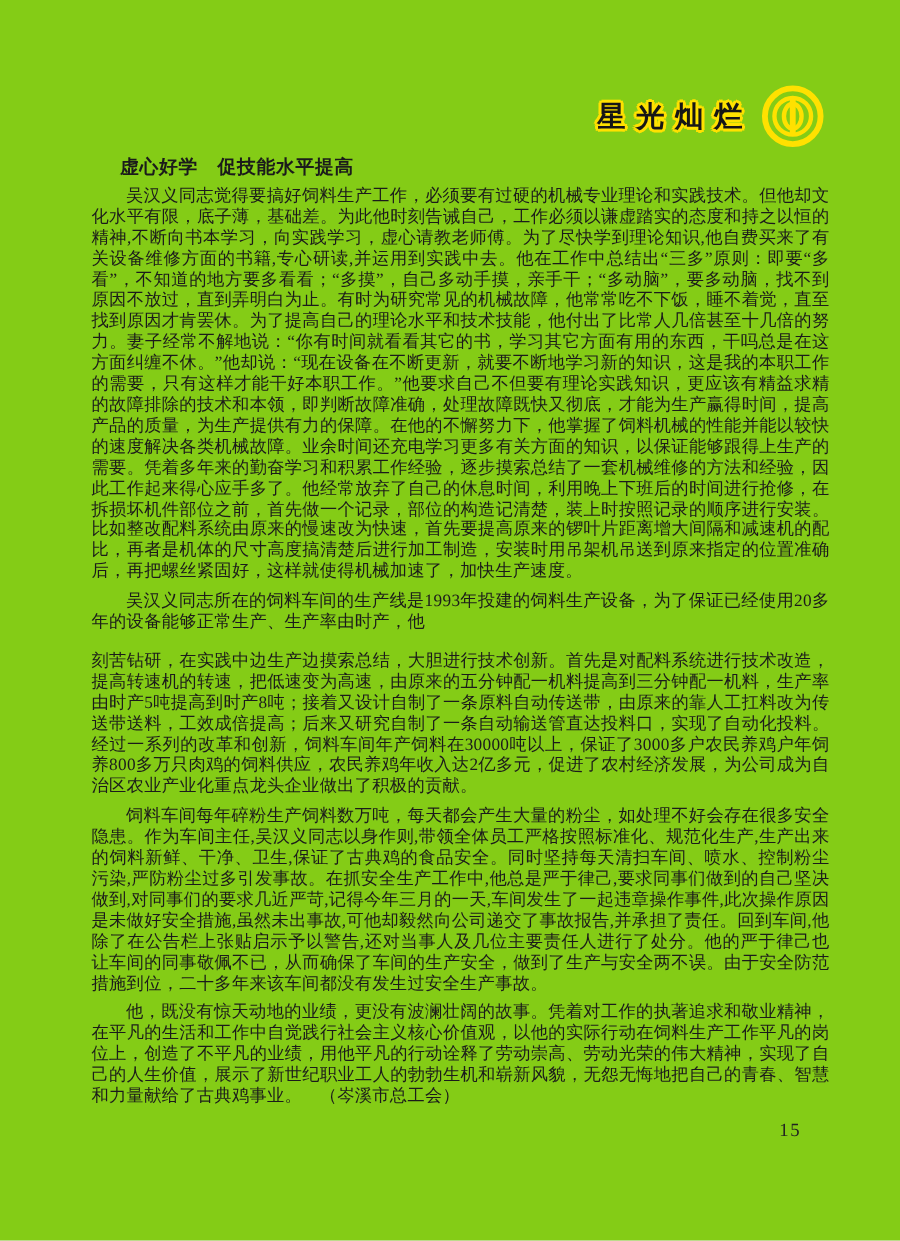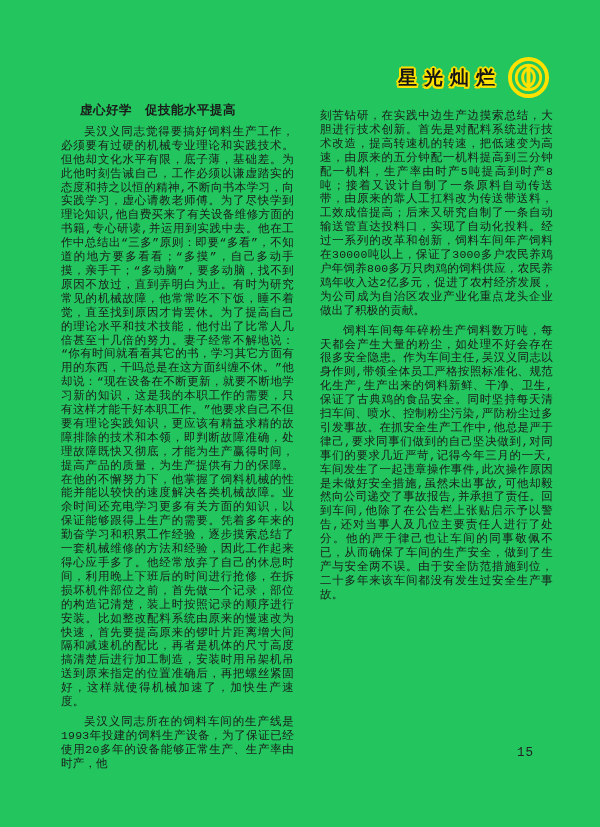--- a/index.html
+++ b/index.html
@@ -1,22 +1,22 @@
 <!DOCTYPE html>
 <html lang="zh"><head>
 <meta charset="utf-8">
 <style>
   html,body{margin:0;padding:0;background:#e8e8e8;}
   .sheet{
     position:relative;
     width:600px;height:827px;
     margin:0 auto;
-    background:#22c55e;
+    background:#84cc16;
     overflow:hidden;
-    font-family:Liberation Mono, monospace;
+    font-family:Liberation Serif, serif;
     color:#1b1b1b;
   }
   
   .masthead{
     position:absolute;top:56px;right:50px;
     display:flex;align-items:center;gap:5px;
   }
   .masthead-title{
     font-size:19px;font-weight:bold;
     letter-spacing:7px;
@@ -25,21 +25,21 @@
     text-shadow:
       -1.5px -1.5px 0 #ffe100, 1.5px -1.5px 0 #ffe100,
       -1.5px  1.5px 0 #ffe100, 1.5px  1.5px 0 #ffe100,
       -2px 0 0 #ffe100, 2px 0 0 #ffe100,
       0 -2px 0 #ffe100, 0 2px 0 #ffe100;
   }
   .union-logo{width:43px;height:43px;display:block;}
   
   .columns{
     position:absolute;left:55px;top:103px;width:504px;
-    display:flex;gap:14px;
+    display:flex;flex-direction:column;
   }
   .col{
     flex:1;min-width:0;
     font-size:11.5px;
     line-height:13.9px;
     letter-spacing:0.2px;
     text-align:justify;
     text-justify:inter-ideograph;
   }
   .blk-heading{
@@ -76,19 +76,20 @@
 
     <div class="col">
       <h3 class="blk-heading">虚心好学　促技能水平提高</h3>
       <p class="blk-para indent">吴汉义同志觉得要搞好饲料生产工作，必须要有过硬的机械专业理论和实践技术。但他却文化水平有限，底子薄，基础差。为此他时刻告诫自己，工作必须以谦虚踏实的态度和持之以恒的精神,不断向书本学习，向实践学习，虚心请教老师傅。为了尽快学到理论知识,他自费买来了有关设备维修方面的书籍,专心研读,并运用到实践中去。他在工作中总结出“三多”原则：即要“多看”，不知道的地方要多看看；“多摸”，自己多动手摸，亲手干；“多动脑”，要多动脑，找不到原因不放过，直到弄明白为止。有时为研究常见的机械故障，他常常吃不下饭，睡不着觉，直至找到原因才肯罢休。为了提高自己的理论水平和技术技能，他付出了比常人几倍甚至十几倍的努力。妻子经常不解地说：“你有时间就看看其它的书，学习其它方面有用的东西，干吗总是在这方面纠缠不休。”他却说：“现在设备在不断更新，就要不断地学习新的知识，这是我的本职工作的需要，只有这样才能干好本职工作。”他要求自己不但要有理论实践知识，更应该有精益求精的故障排除的技术和本领，即判断故障准确，处理故障既快又彻底，才能为生产赢得时间，提高产品的质量，为生产提供有力的保障。在他的不懈努力下，他掌握了饲料机械的性能并能以较快的速度解决各类机械故障。业余时间还充电学习更多有关方面的知识，以保证能够跟得上生产的需要。凭着多年来的勤奋学习和积累工作经验，逐步摸索总结了一套机械维修的方法和经验，因此工作起来得心应手多了。他经常放弃了自己的休息时间，利用晚上下班后的时间进行抢修，在拆损坏机件部位之前，首先做一个记录，部位的构造记清楚，装上时按照记录的顺序进行安装。比如整改配料系统由原来的慢速改为快速，首先要提高原来的锣叶片距离增大间隔和减速机的配比，再者是机体的尺寸高度搞清楚后进行加工制造，安装时用吊架机吊送到原来指定的位置准确后，再把螺丝紧固好，这样就使得机械加速了，加快生产速度。</p>
       <p class="blk-para indent">吴汉义同志所在的饲料车间的生产线是1993年投建的饲料生产设备，为了保证已经使用20多年的设备能够正常生产、生产率由时产，他</p>
     </div>
 
     <div class="col">
       <p class="blk-para">刻苦钻研，在实践中边生产边摸索总结，大胆进行技术创新。首先是对配料系统进行技术改造，提高转速机的转速，把低速变为高速，由原来的五分钟配一机料提高到三分钟配一机料，生产率由时产5吨提高到时产8吨；接着又设计自制了一条原料自动传送带，由原来的靠人工扛料改为传送带送料，工效成倍提高；后来又研究自制了一条自动输送管直达投料口，实现了自动化投料。经过一系列的改革和创新，饲料车间年产饲料在30000吨以上，保证了3000多户农民养鸡户年饲养800多万只肉鸡的饲料供应，农民养鸡年收入达2亿多元，促进了农村经济发展，为公司成为自治区农业产业化重点龙头企业做出了积极的贡献。</p>
       <p class="blk-para indent">饲料车间每年碎粉生产饲料数万吨，每天都会产生大量的粉尘，如处理不好会存在很多安全隐患。作为车间主任,吴汉义同志以身作则,带领全体员工严格按照标准化、规范化生产,生产出来的饲料新鲜、干净、卫生,保证了古典鸡的食品安全。同时坚持每天清扫车间、喷水、控制粉尘污染,严防粉尘过多引发事故。在抓安全生产工作中,他总是严于律己,要求同事们做到的自己坚决做到,对同事们的要求几近严苛,记得今年三月的一天,车间发生了一起违章操作事件,此次操作原因是未做好安全措施,虽然未出事故,可他却毅然向公司递交了事故报告,并承担了责任。回到车间,他除了在公告栏上张贴启示予以警告,还对当事人及几位主要责任人进行了处分。他的严于律己也让车间的同事敬佩不已，从而确保了车间的生产安全，做到了生产与安全两不误。由于安全防范措施到位，二十多年来该车间都没有发生过安全生产事故。</p>
+      <p class="blk-para indent">他，既没有惊天动地的业绩，更没有波澜壮阔的故事。凭着对工作的执著追求和敬业精神，在平凡的生活和工作中自觉践行社会主义核心价值观，以他的实际行动在饲料生产工作平凡的岗位上，创造了不平凡的业绩，用他平凡的行动诠释了劳动崇高、劳动光荣的伟大精神，实现了自己的人生价值，展示了新世纪职业工人的勃勃生机和崭新风貌，无怨无悔地把自己的青春、智慧和力量献给了古典鸡事业。　（岑溪市总工会）</p>
     </div>
 
   </div>
 
   <div class="pagenum">15</div>
 
 </div>
 
 </body></html>

